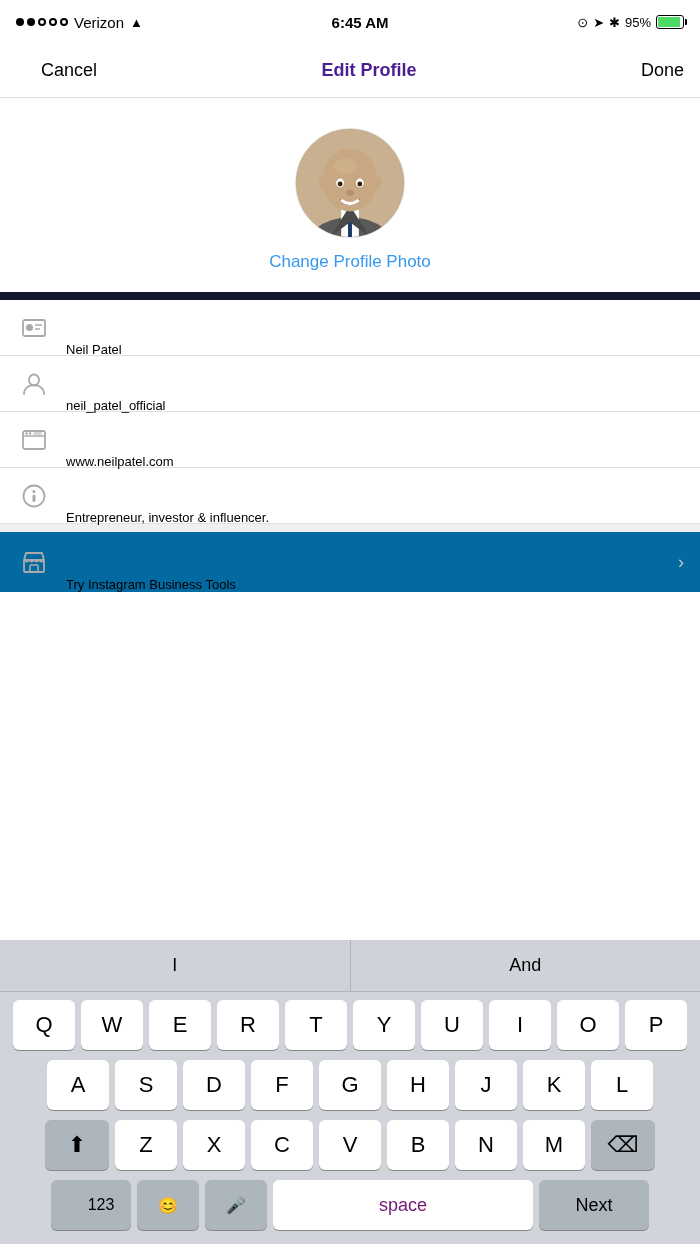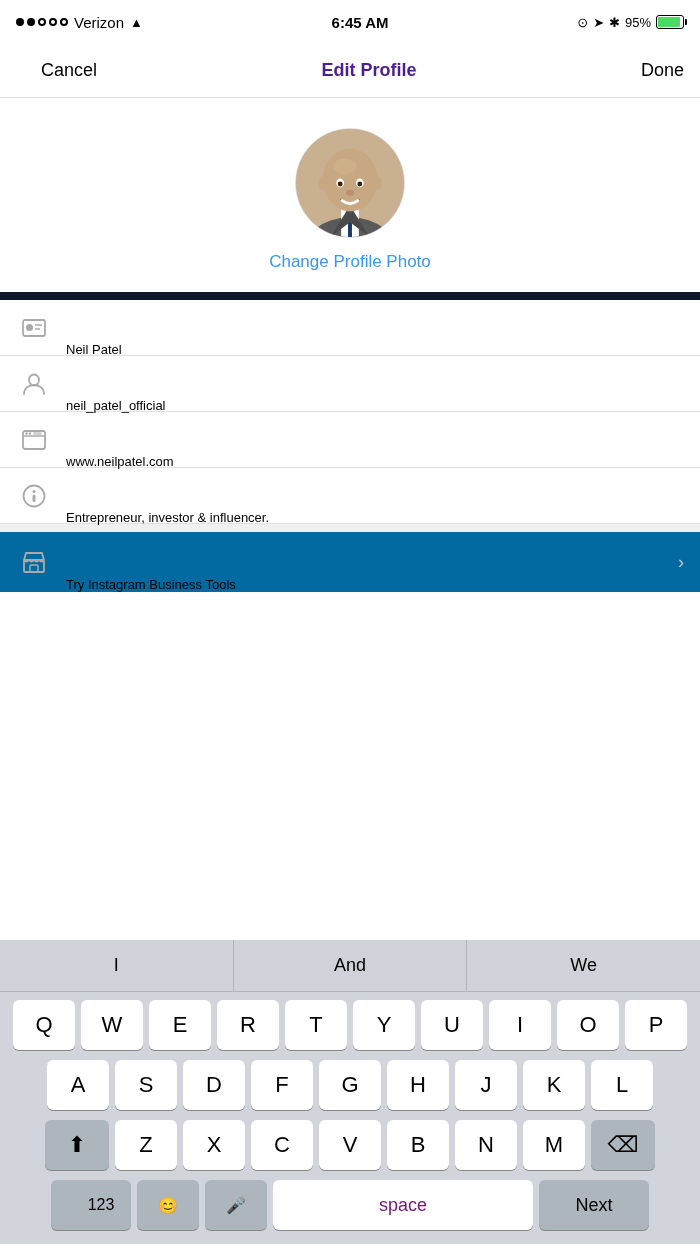--- a/index.html
+++ b/index.html
@@ -426,23 +426,20 @@
 
 <div class="keyboard">
 
   <div class="keyboard-suggestions">
     <div class="suggestion">
       <span>I</span>
     </div>
     <div class="suggestion">
       <span>And</span>
     </div>
-    <div class="suggestion">
-      <span>We</span>
-    </div>
   </div>
 
   <div class="keyboard-rows">
 
     <div class="key-row">
       <div class="key">Q</div>
       <div class="key">W</div>
       <div class="key">E</div>
       <div class="key">R</div>
       <div class="key">T</div>

